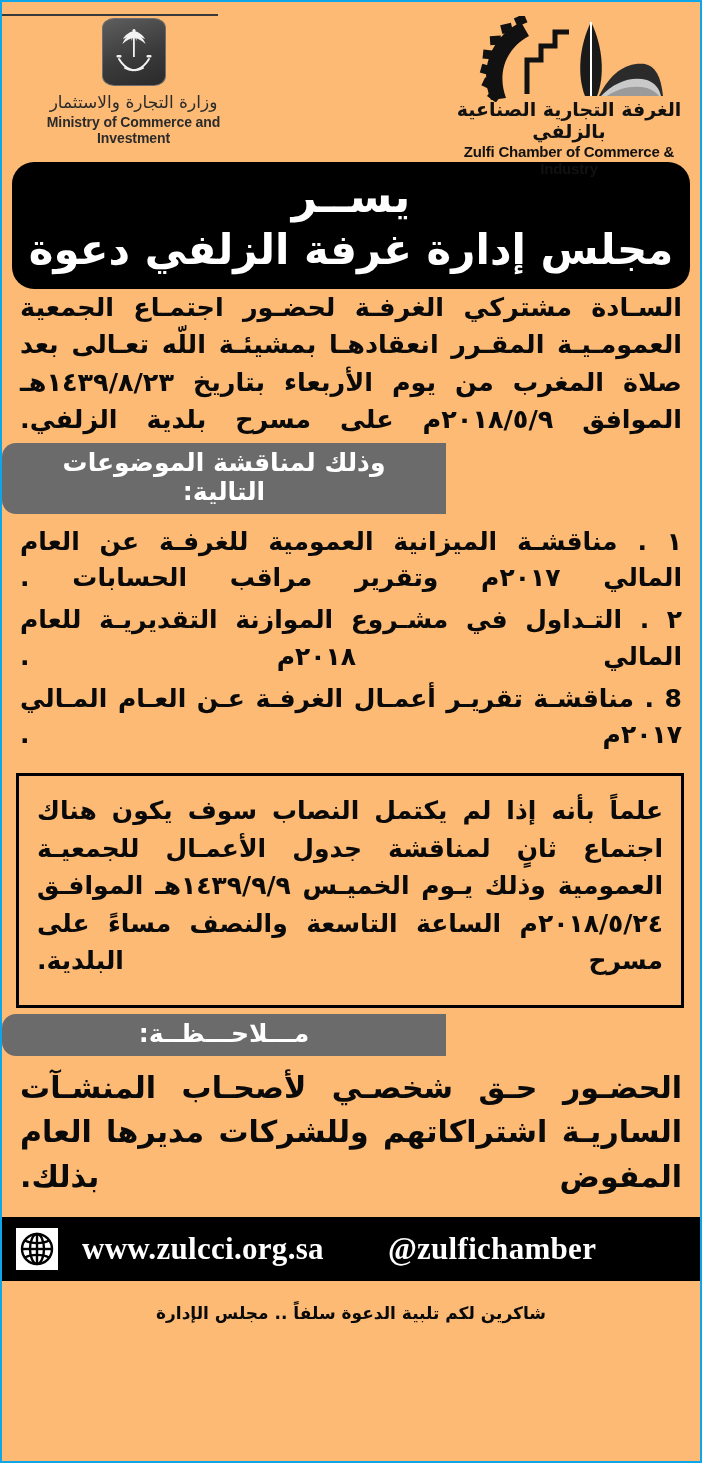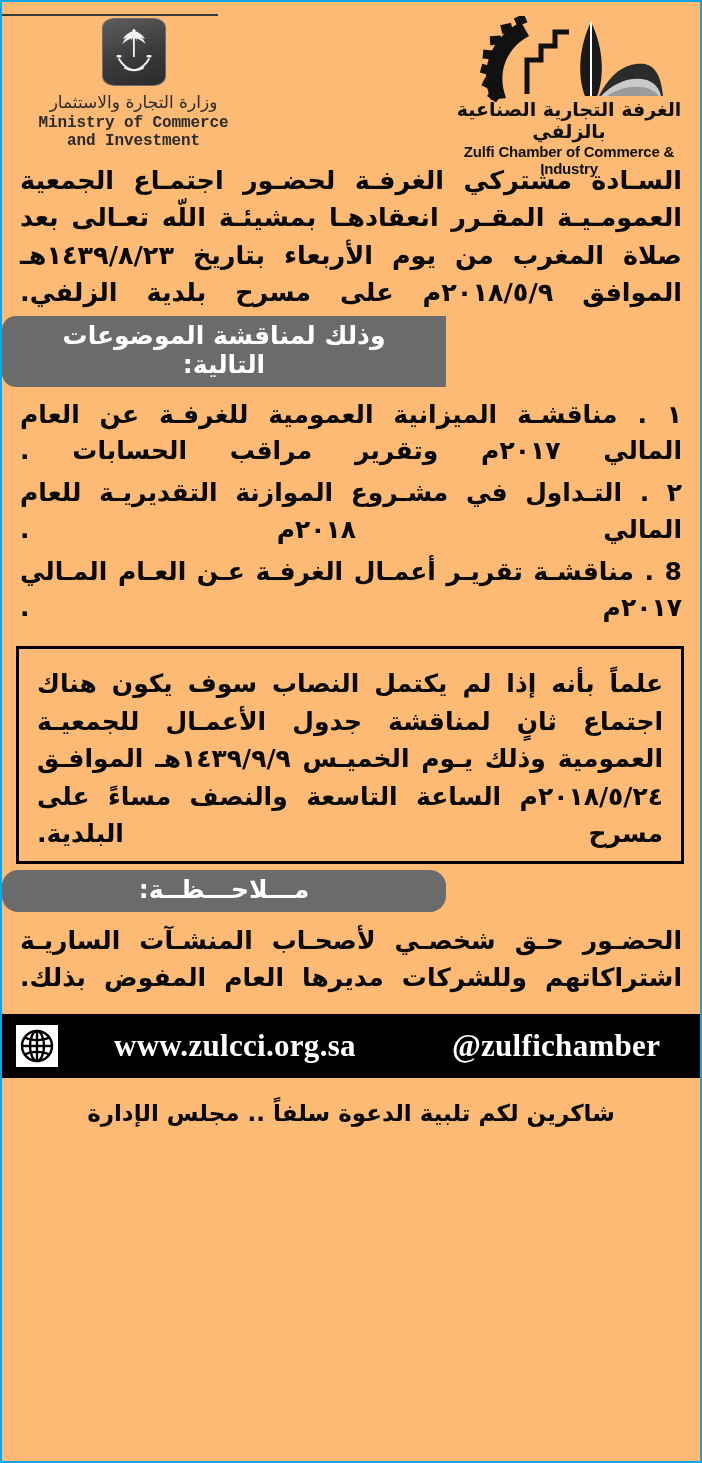--- a/index.html
+++ b/index.html
@@ -52,23 +52,23 @@
   .emblem svg { position: absolute; inset: 0; }
   .moci-ar {
     font-size: 17px;
     color: #2b2b2b;
     margin-top: 7px;
     letter-spacing: 0.5px;
     direction: rtl;
     line-height: 1.1;
   }
   .moci-en {
-    font-size: 16px;
+    font-size: 14px;
     color: #2b2b2b;
-    font-family: Liberation Mono, monospace;
+    font-family: Liberation Sans, sans-serif;
     font-weight: bold;
     direction: ltr;
     margin-top: 2px;
     letter-spacing: -0.1px;
   }
 
   .logo-zulfi {
     position: absolute;
     top: 14px;
     right: 16px;
@@ -125,21 +125,21 @@
 
   
   .intro {
     direction: rtl;
     text-align: justify;
     text-align-last: justify;
     font-size: 25.5px;
     font-weight: bold;
     color: #0a0a0a;
     line-height: 1.47;
-    padding: 8px 18px 4px 18px;
+    padding: 0 18px 4px 18px;
   }
 
   
   .graybar {
     background: #6b6b6b;
     color: #ffffff;
     direction: rtl;
     font-size: 25px;
     font-weight: bold;
     border-radius: 14px 0 0 14px;
@@ -147,75 +147,74 @@
     margin-right: 0;
     margin-left: 0;
     text-align: center;
   }
   .graybar-wrap {
     display: flex;
     justify-content: flex-start;
     padding-right: 7px;
   }
   .graybar-topics { width: 400px; margin-right: auto; }
-  .graybar-note   { width: 400px; margin-right: auto; letter-spacing: 1px; border-radius: 16px; }
+  .graybar-note   { width: 400px; margin-right: auto; letter-spacing: 1px; }
 
   
   .topics {
     direction: rtl;
     padding: 10px 18px 4px 18px;
   }
   .topic {
     font-size: 25px;
     font-weight: bold;
     color: #0a0a0a;
     line-height: 1.45;
     text-align: justify;
     text-align-last: justify;
     margin-bottom: 6px;
   }
 
   
   .notice-box {
     margin: 10px 16px 6px 14px;
     border: 3px solid #000000;
-    padding: 16px 18px 8px 18px;
+    padding: 16px 18px 25px 18px;
     direction: rtl;
   }
   .notice-text {
     font-size: 25px;
     font-weight: bold;
     color: #0a0a0a;
     line-height: 1.5;
     text-align: justify;
     text-align-last: justify;
   }
 
   
   .note-body {
     direction: rtl;
-    font-size: 25px;
+    font-size: 30px;
     font-weight: bold;
     color: #0a0a0a;
     line-height: 1.48;
     padding: 10px 18px 10px 18px;
     text-align: justify;
     text-align-last: justify;
   }
 
   
   .footer-bar {
     background: #000000;
     height: 64px;
     margin: 8px 0 0 0;
     display: flex;
     align-items: center;
     direction: ltr;
     padding-left: 14px;
-    gap: 32px;
   }
   .globe-box {
     width: 42px;
     height: 42px;
     background: #ffffff;
     position: relative;
     flex: 0 0 auto;
   }
   .globe-box svg { position: absolute; inset: 0; }
   .footer-web {
@@ -232,21 +231,21 @@
     font-weight: bold;
     font-size: 31px;
     margin-left: 64px;
     letter-spacing: 0.3px;
   }
 
   
   .closing {
     direction: rtl;
     text-align: center;
-    font-size: 23px;
+    font-size: 17px;
     font-weight: bold;
     color: #0a0a0a;
     padding: 22px 10px 0 10px;
     letter-spacing: -0.2px;
   }
 </style>
 </head>
 <body>
 
 <div class="page">
@@ -309,20 +308,24 @@
           <path d="M130 80 C 142 56, 158 46, 176 48 C 186 50, 192 60, 194 80 Z" fill="#2b2b2b"></path>
           <path d="M132 80 C 146 66, 162 60, 178 64 C 186 67, 190 72, 192 80 Z" fill="#c9c9c9"></path>
           <path d="M138 80 C 150 72, 164 69, 178 72 C 184 74, 188 77, 190 80 Z" fill="#9a9a9a"></path>
         </svg>
       </div>
       <div class="zulfi-ar">الغرفة التجارية الصناعية بالزلفي</div>
       <div class="zulfi-en">Zulfi Chamber of Commerce &amp; Industry</div>
     </div>
   </div>
 
+  <div class="banner">
+    <div class="banner-line1">يســر</div>
+    <div class="banner-line2">مجلس إدارة غرفة الزلفي دعوة</div>
+  </div>
 
   <div class="intro">السـادة مشتركي الغرفـة لحضـور اجتمـاع الجمعية العمومـيـة المقـرر انعقادهـا بمشيئـة اللّه تعـالى بعد صلاة المغرب من يوم الأربعاء بتاريخ ١٤٣٩/٨/٢٣هـ الموافق ٢٠١٨/٥/٩م على مسرح بلدية الزلفي.</div>
 
   <div class="graybar-wrap">
     <div class="graybar graybar-topics">وذلك لمناقشة الموضوعات التالية:</div>
   </div>
 
   <div class="topics">
     <div class="topic">١ . مناقشـة الميزانية العمومية للغرفـة عن العام المالي ٢٠١٧م وتقرير مراقب الحسابات .</div>
     <div class="topic">٢ . التـداول في مشـروع الموازنة التقديريـة للعام المالي ٢٠١٨م .</div>

